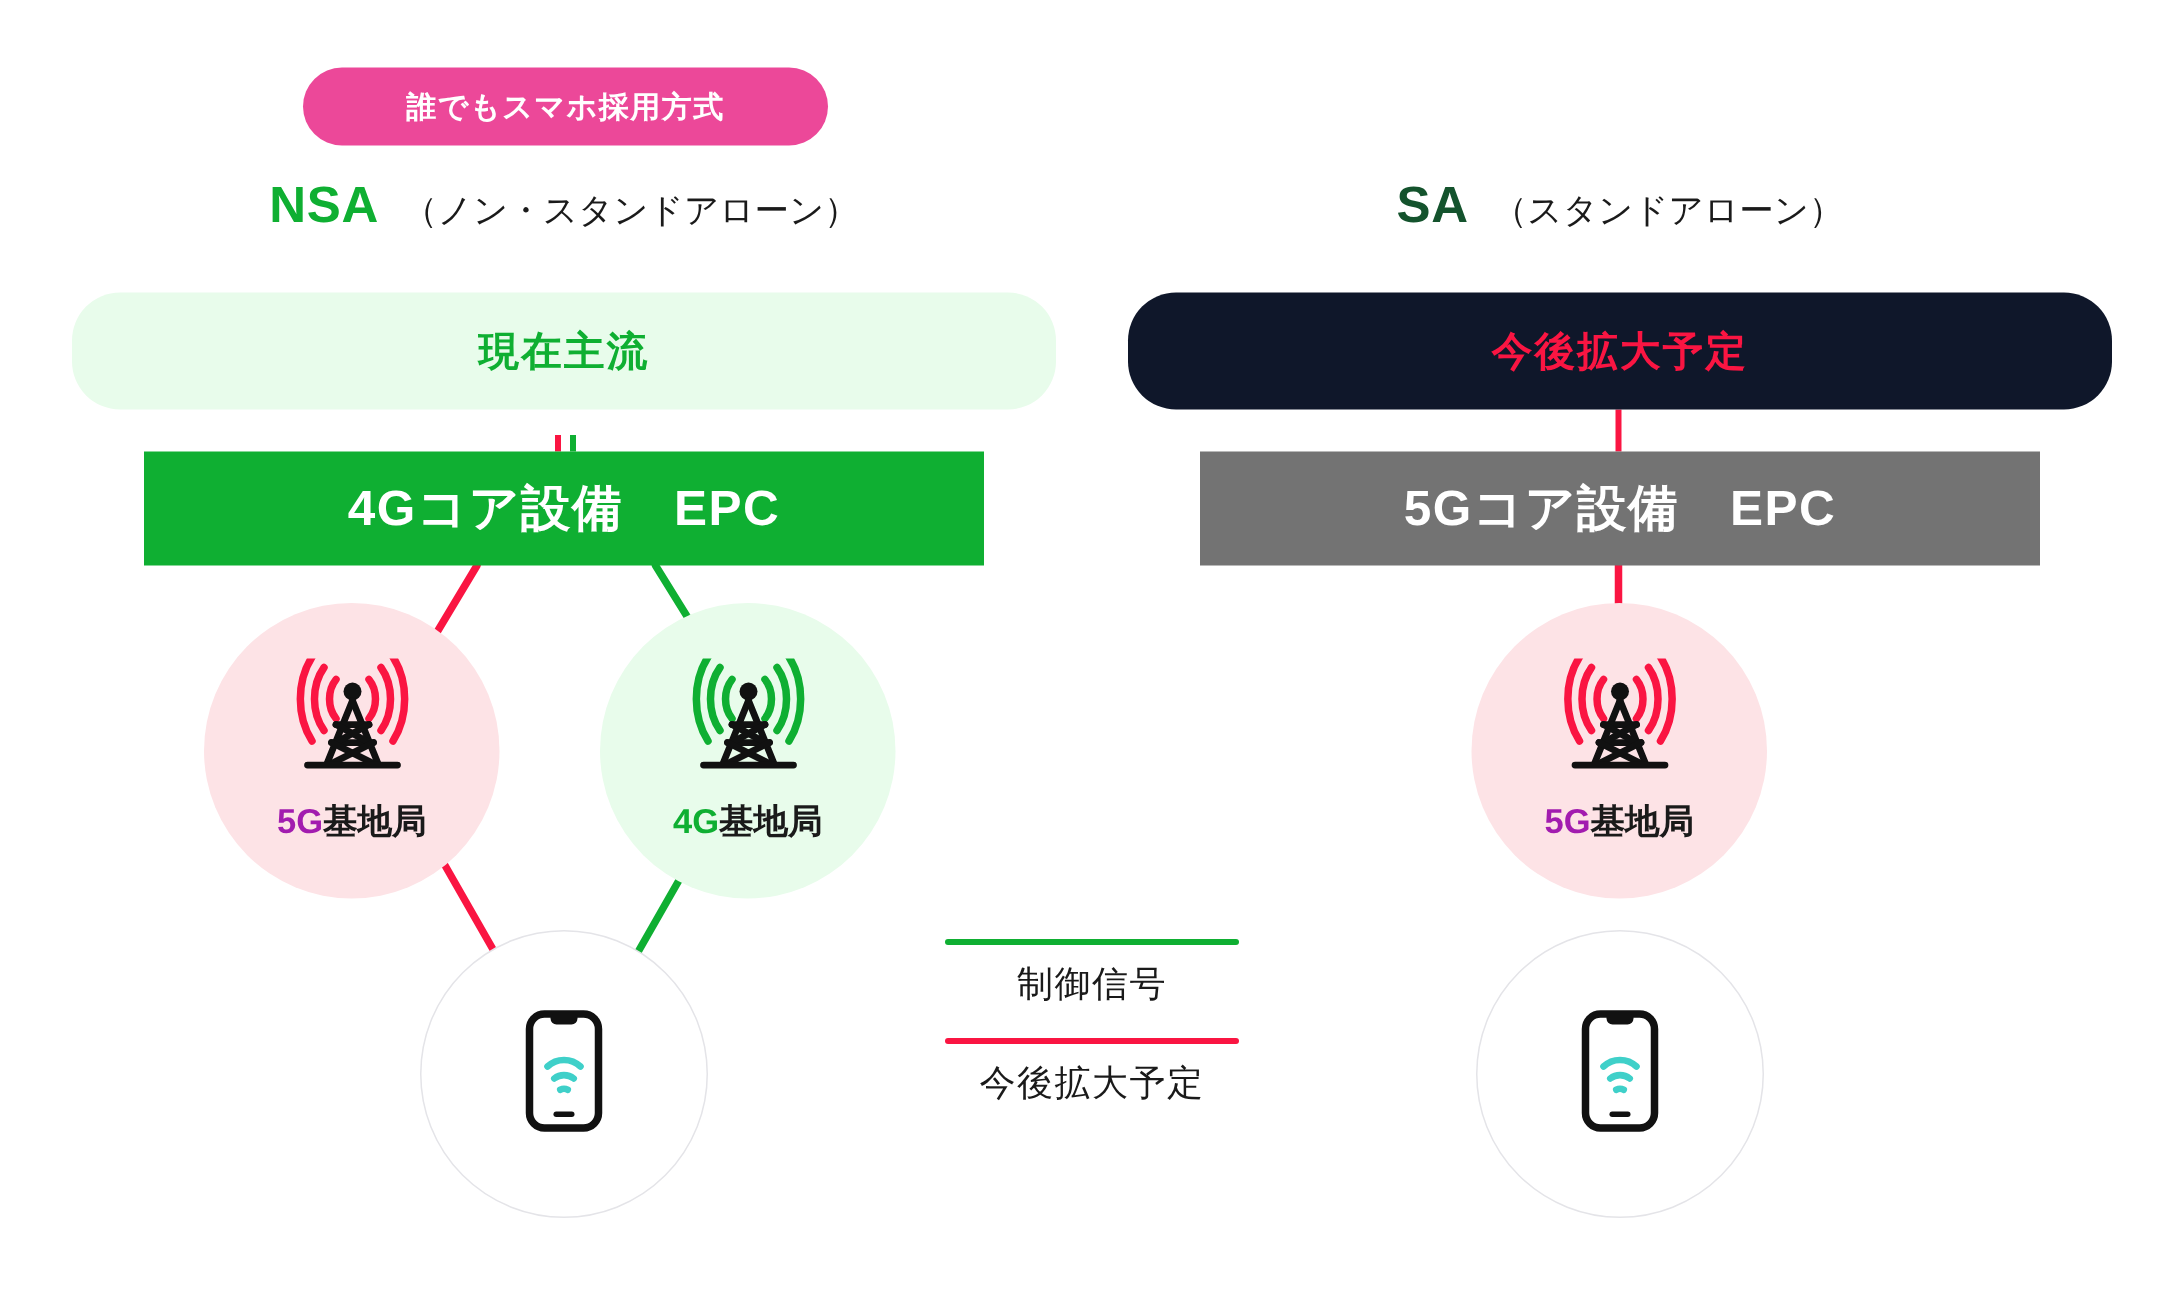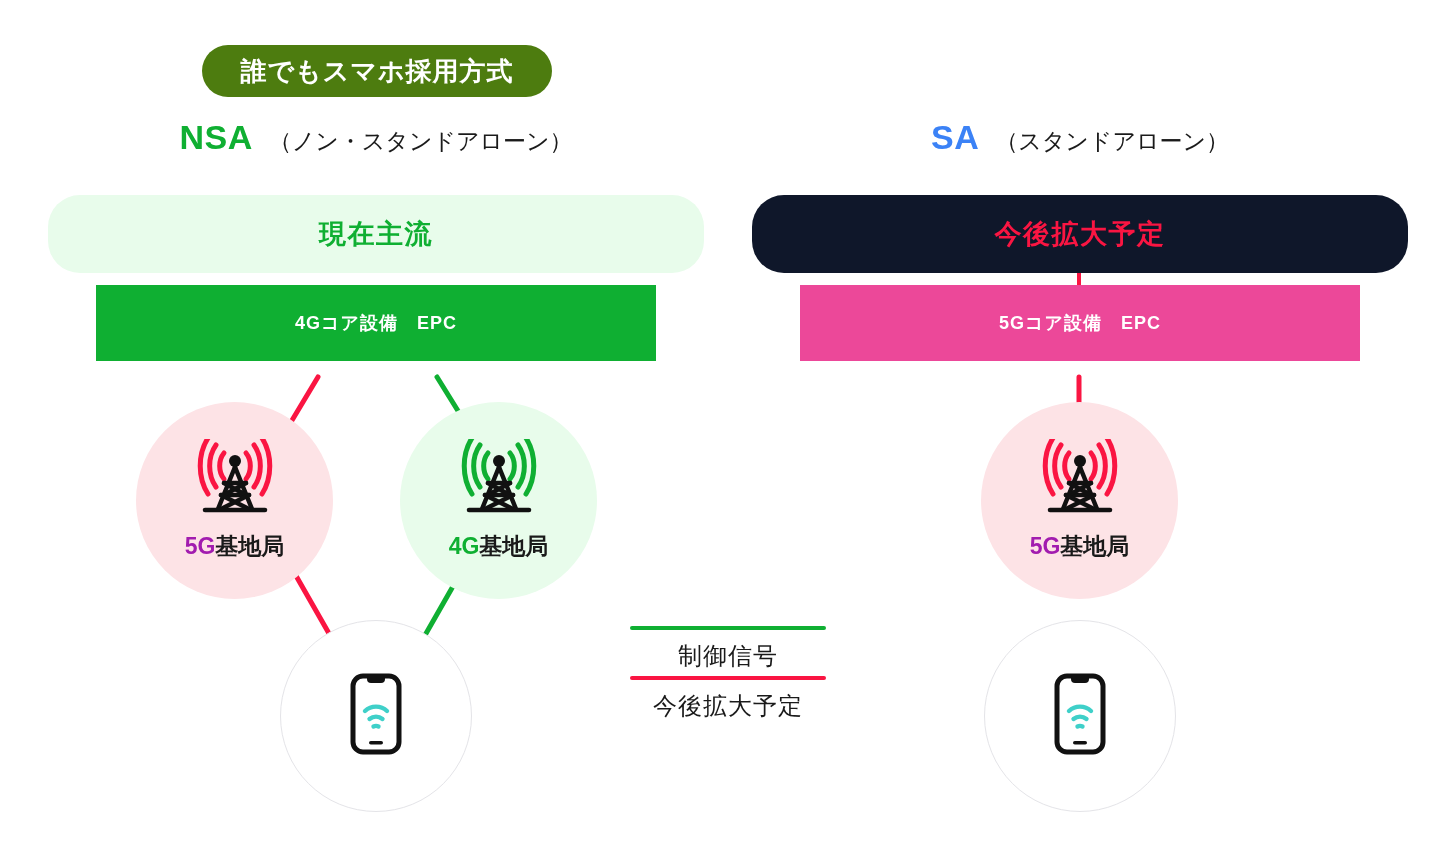--- a/index.html
+++ b/index.html
@@ -22,24 +22,24 @@
     left: 0; top: 0;
     width: 1456px; height: 862px;
     pointer-events: none;
   }
 
   
   .badge {
     position: absolute;
     left: 202px; top: 45px;
     width: 350px; height: 52px;
-    background: #4d7c0f;
+    background: #ec4899;
     border-radius: 26px;
     color: #ffffff;
-    font-size: 26px;
+    font-size: 20px;
     font-weight: bold;
     letter-spacing: 1px;
     display: flex;
     align-items: center;
     justify-content: center;
   }
 
   
   .col-head {
     position: absolute;
@@ -56,53 +56,53 @@
     letter-spacing: 0.5px;
   }
   .col-head .full {
     font-size: 23px;
     color: #1a1a1a;
     margin-left: 16px;
   }
   #head-nsa { left: 48px; width: 656px; }
   #head-sa  { left: 752px; width: 656px; }
   #head-nsa .abbr { color: #0FAF32; }
-  #head-sa  .abbr { color: #3b82f6; }
+  #head-sa  .abbr { color: #14532d; }
 
   
   .status-band {
     position: absolute;
     top: 195px;
     height: 78px;
     display: flex;
     align-items: center;
     justify-content: center;
     font-size: 27px;
     font-weight: bold;
     letter-spacing: 1.5px;
     border-radius: 32px;
   }
   #band-nsa { left: 48px; width: 656px; background: #E8FCEB; color: #0FAF32; }
   #band-sa  { left: 752px; width: 656px; background: #0f172a; color: #FA1542; }
 
   
   .core-bar {
     position: absolute;
-    top: 285px;
+    top: 301px;
     height: 76px;
     display: flex;
     align-items: center;
     justify-content: center;
     color: #ffffff;
-    font-size: 18px;
+    font-size: 33px;
     font-weight: bold;
     letter-spacing: 1px;
   }
   #core-nsa { left: 96px; width: 560px; background: #0FAF32; }
-  #core-sa  { left: 800px; width: 560px; background: #ec4899; }
+  #core-sa  { left: 800px; width: 560px; background: #737373; }
 
   
   .node {
     position: absolute;
     border-radius: 50%;
     display: flex;
     flex-direction: column;
     align-items: center;
     justify-content: center;
   }
@@ -135,21 +135,21 @@
     left: 630px; top: 626px;
     width: 196px;
   }
   .legend-rule { width: 196px; height: 4px; border-radius: 2px; }
   .legend-rule.control { background: #0FAF32; }
   .legend-rule.data { background: #FA1542; }
   .legend-text {
     text-align: center;
     font-size: 24px;
     color: #1a1a1a;
-    padding: 10px 0 4px 0;
+    padding: 10px 0 20px 0;
     letter-spacing: 1px;
     white-space: nowrap;
   }
 </style>
 </head>
 <body>
 
 <div id="stage">
 
   <svg id="svg-lines" viewBox="0 0 1456 862">

